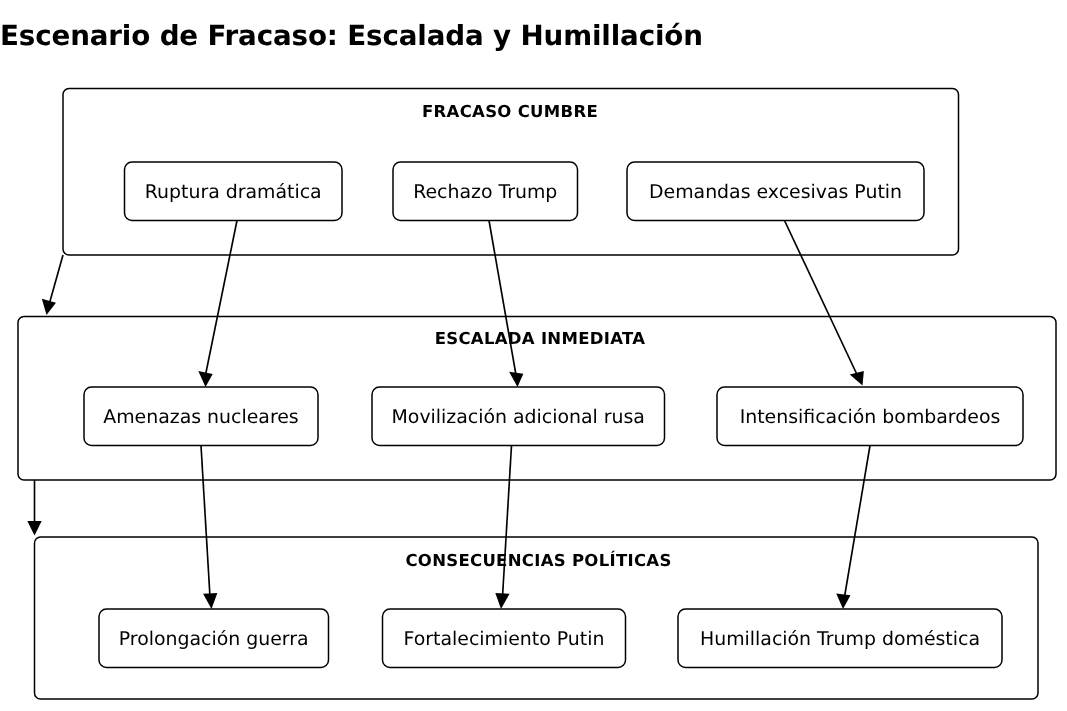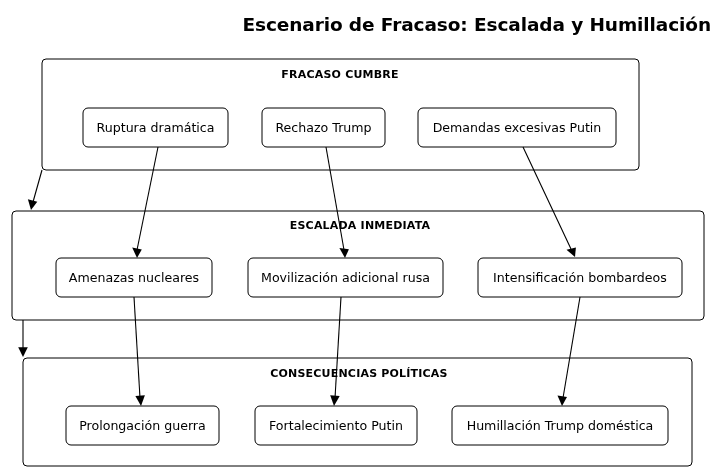--- a/index.html
+++ b/index.html
@@ -13,21 +13,21 @@
     height: 474px;
     background: #ffffff;
     overflow: hidden;
     font-family: "DejaVu Sans", "Liberation Sans", sans-serif;
   }
   #diagram-title {
     position: absolute;
     left: 0;
     top: 14px;
     width: 711px;
-    text-align: right;
+    text-align: left;
     font-size: 18.5px;
     font-weight: bold;
     color: #000000;
     letter-spacing: -0.1px;
   }
   svg#diagram-svg {
     position: absolute;
     left: 0;
     top: 0;
     width: 711px;

